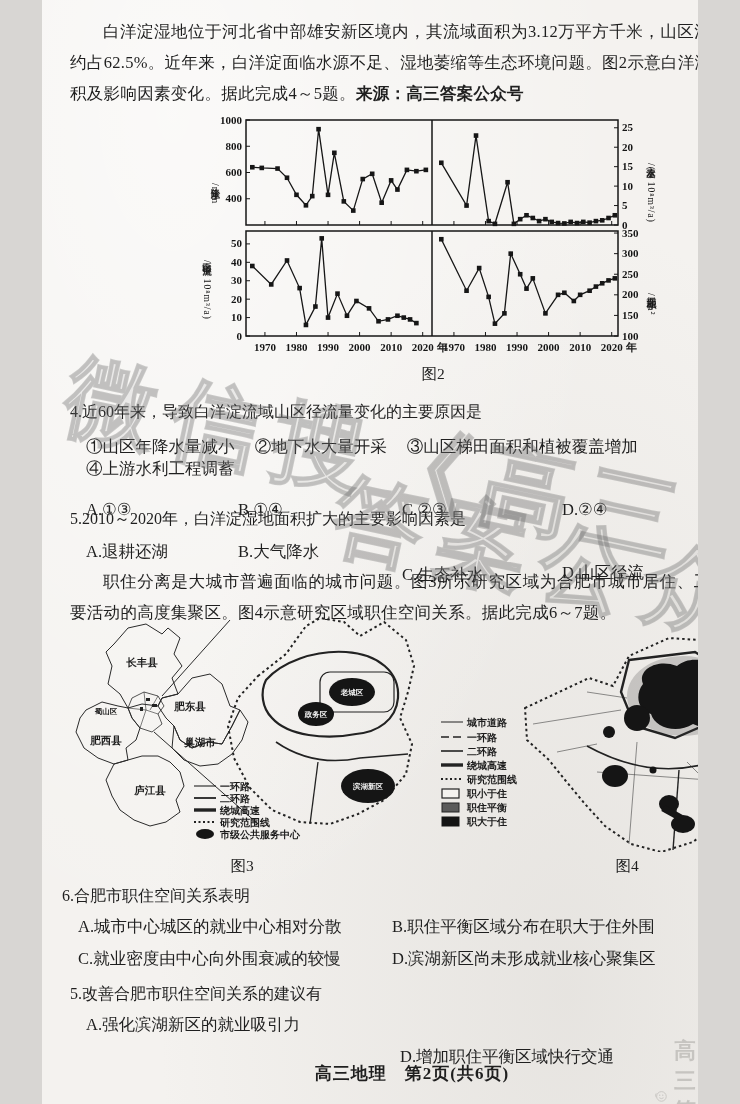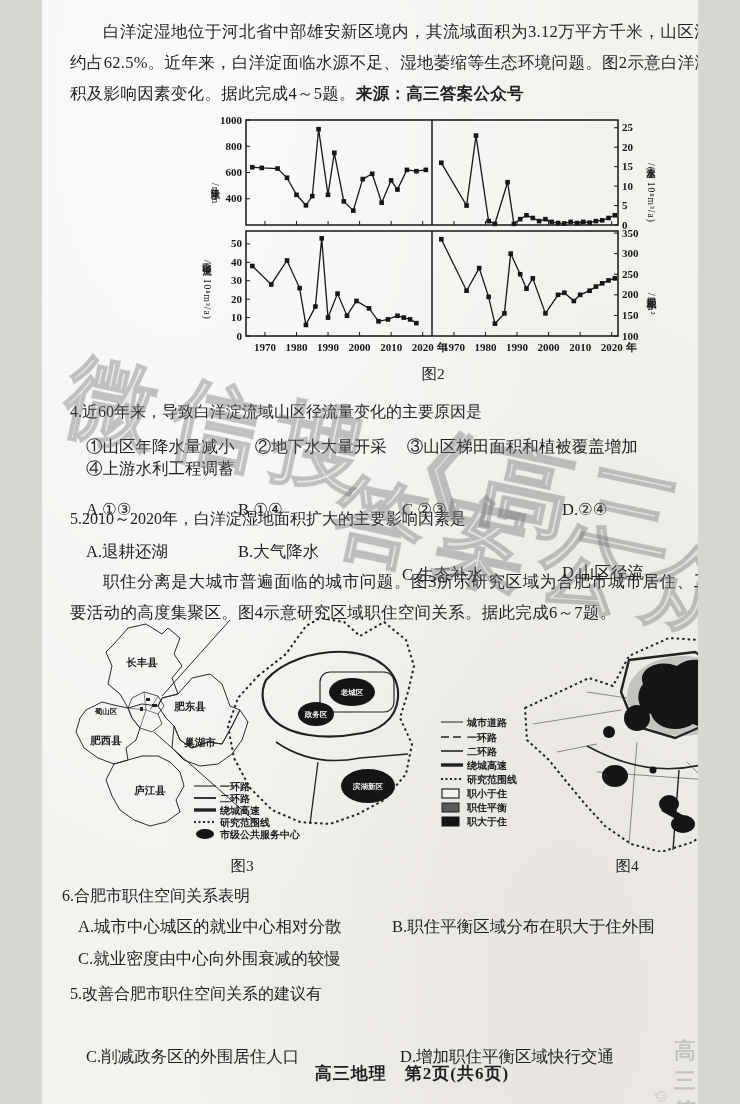--- a/index.html
+++ b/index.html
@@ -344,25 +344,26 @@
       <line x1="226" y1="196" x2="244" y2="206" stroke="#151515" stroke-width="7"></line>
     </svg>
     <div class="abs caption" style="left:495px;top:244px;width:140px;">图4</div>
   </div>
 
   <div class="abs grid2" style="left:20px;top:882px;width:700px;height:96px;">
     <div class="stem">6.合肥市职住空间关系表明</div>
     <span class="cell" style="left:16px;top:34px;">A.城市中心城区的就业中心相对分散</span>
     <span class="cell" style="left:330px;top:34px;">B.职住平衡区域分布在职大于住外围</span>
     <span class="cell" style="left:16px;top:66px;">C.就业密度由中心向外围衰减的较慢</span>
+    <span class="cell" style="left:330px;top:66px;">D.滨湖新区尚未形成就业核心聚集区</span>
   </div>
 
   <div class="abs grid2" style="left:28px;top:980px;width:700px;height:96px;">
     <div class="stem">5.改善合肥市职住空间关系的建议有</div>
-    <span class="cell" style="left:16px;top:66px;">C.削减政务区的外围居住人口</span>
+    <span class="cell" style="left:16px;top:34px;">A.强化滨湖新区的就业吸引力</span>
     <span class="cell" style="left:330px;top:66px;">D.增加职住平衡区域快行交通</span>
   </div>
 
   <div class="abs footer" style="left:0;top:1062px;width:740px;">高三地理　第2页(共6页)</div>
 
   <div class="wm" style="left:18px;top:398px;font-size:92px;transform:rotate(12deg);">微信搜《高三</div>
   <div class="wm" style="left:285px;top:518px;font-size:92px;transform:rotate(12deg);">答案公众号》</div>
 
   <div id="logo" class="abs" style="left:612px;top:1036px;">
     <svg width="32" height="32" viewBox="0 0 32 32">

